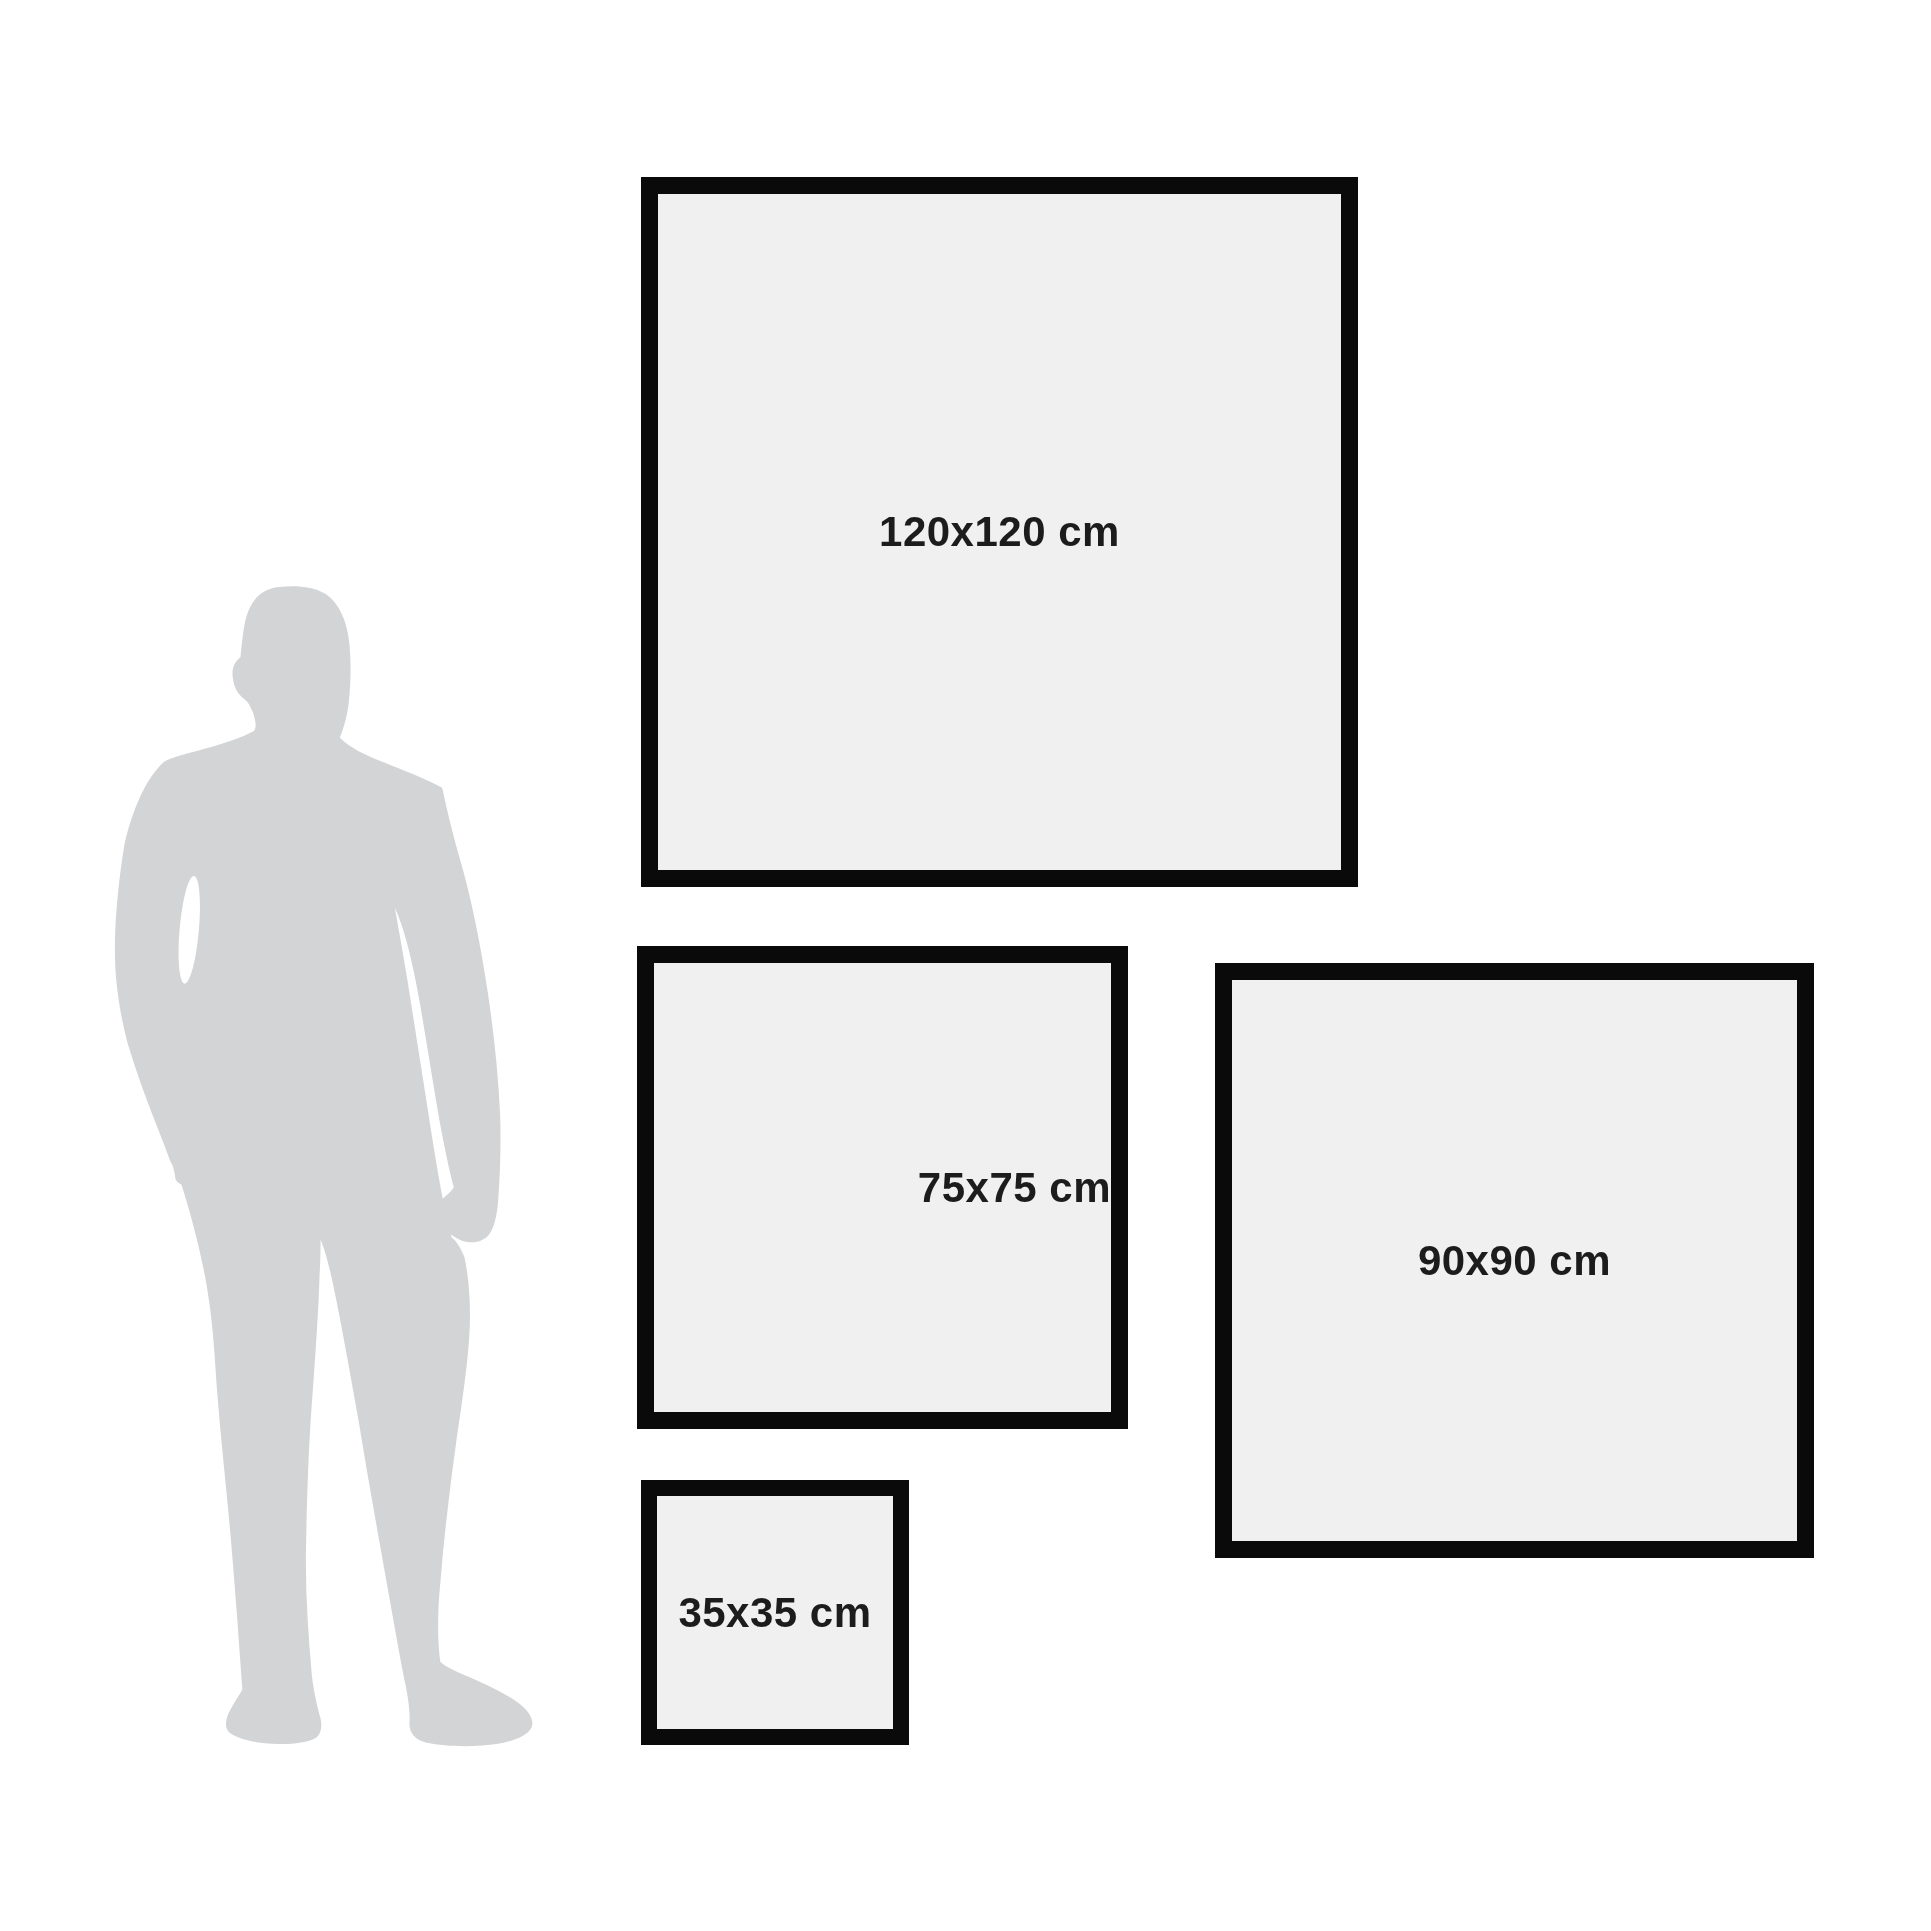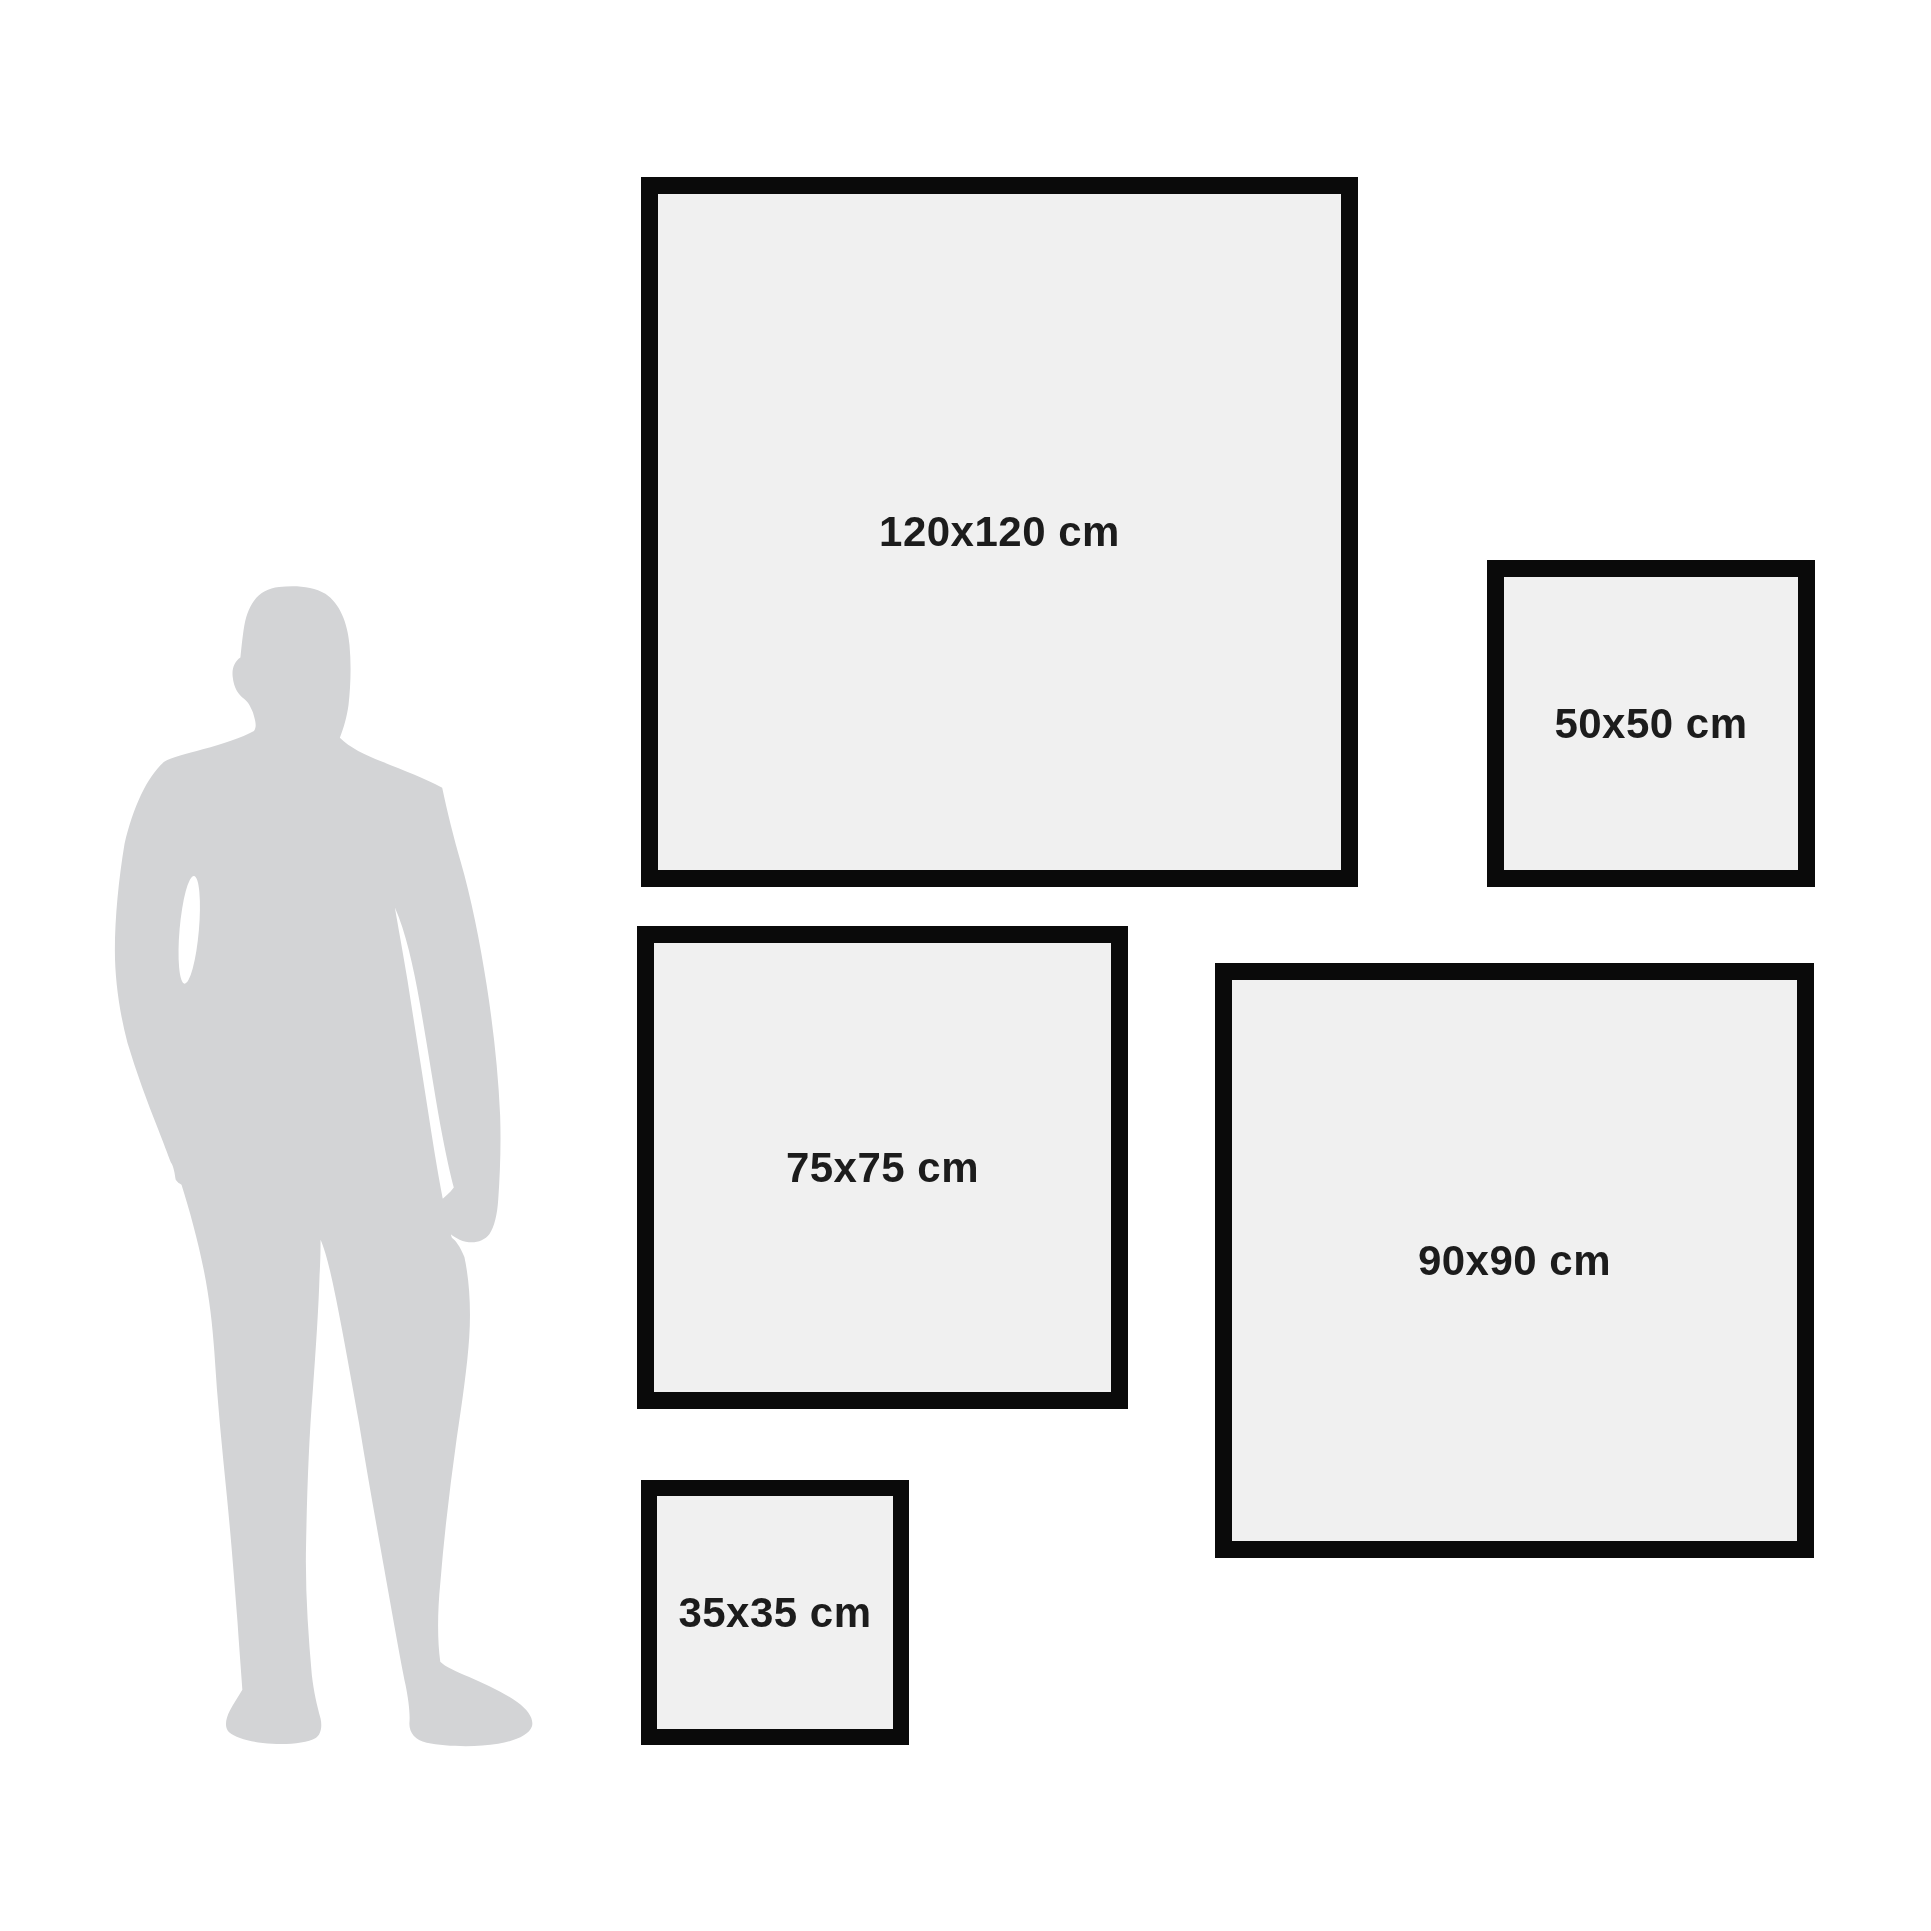--- a/index.html
+++ b/index.html
@@ -28,21 +28,21 @@
     box-sizing: border-box;
     border: 17.4px solid var(--frame-border, #0a0a0a);
     background: var(--frame-fill, #f0f0f0);
     display: flex;
     align-items: center;
     justify-content: center;
     margin-left: 21px;
   }
   .frame-120 { left: 620px;  top: 177px;  width: 717px; height: 710px; }
   .frame-50  { left: 1466px; top: 560px;  width: 328px; height: 327px; }
-  .frame-75  { left: 616px;  top: 926px;  width: 491px; height: 483px; }
+  .frame-75  { left: 616px;  top: 946px;  width: 491px; height: 483px; justify-content: flex-end; }
   .frame-90  { left: 1194px; top: 963px;  width: 599px; height: 595px; }
   .frame-35  { left: 620px;  top: 1480px; width: 268px; height: 265px; border-width: 16.4px; }
   .size-label {
     font-size: 42px;
     font-weight: 700;
     letter-spacing: 0.5px;
     color: var(--label-text, #1c1c1c);
     white-space: nowrap;
     user-select: none;
   }
@@ -122,23 +122,20 @@
              C 360 645, 352 625, 337 615
              C 324 607, 305 606, 289 608
              Z"></path>
     <ellipse cx="196" cy="963" rx="10" ry="56" transform="rotate(5 196 963)" fill="var(--background, #ffffff)"></ellipse>
   </svg>
 
   <div class="frame frame-120">
     <span class="size-label">120x120 cm</span>
   </div>
 
-  <div class="frame frame-50">
-    <span class="size-label">50x50 cm</span>
-  </div>
 
   <div class="frame frame-75">
     <span class="size-label">75x75 cm</span>
   </div>
 
   <div class="frame frame-90">
     <span class="size-label">90x90 cm</span>
   </div>
 
   <div class="frame frame-35">

